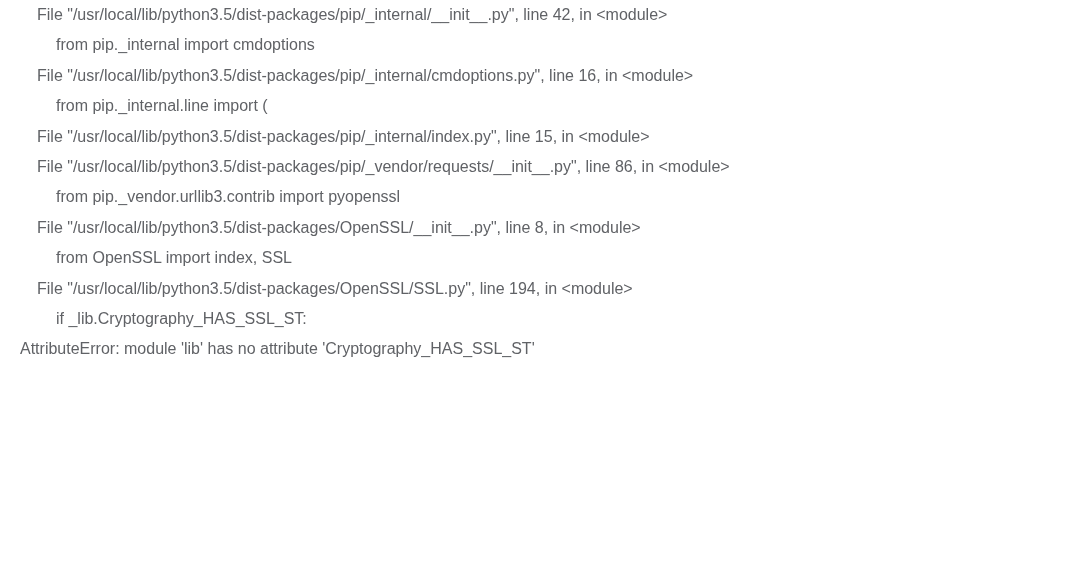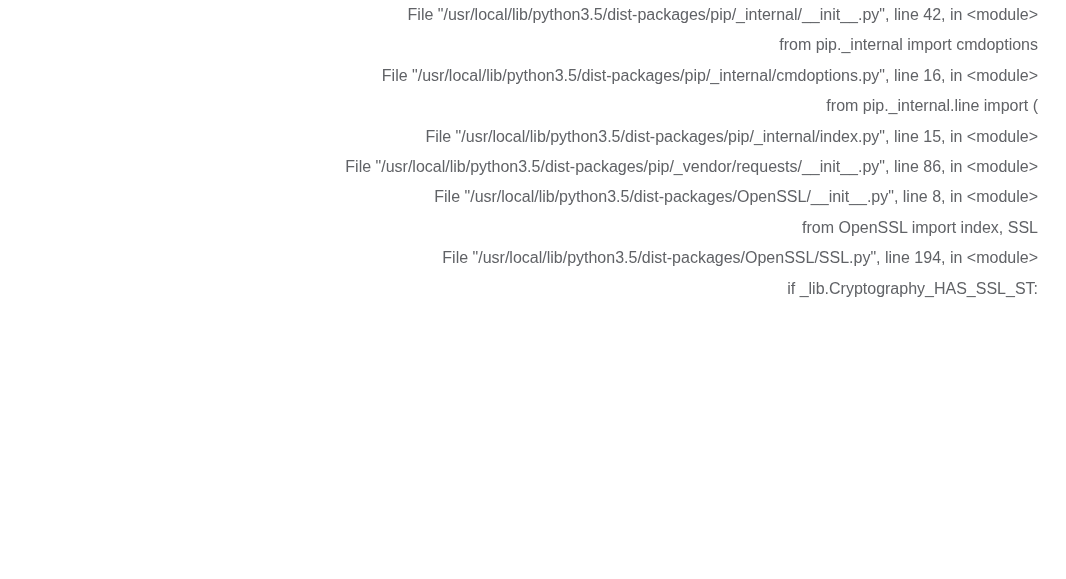--- a/index.html
+++ b/index.html
@@ -6,22 +6,21 @@
     margin: 0;
     padding: 0;
     font-family: Arial, Helvetica, sans-serif;
     font-size: 16px;
     color: #606266;
     background: #ffffff;
     width: 1066px;
     line-height: 1.9;
   }
   .traceback {
-    padding: 0 28px 16px 40px;
-    text-align: right;
+    padding: 0 28px 16px 20px;
   }
   .frame-file {
     padding-left: 17px;
   }
   .frame-code {
     padding-left: 36px;
   }
   .error-line {
     padding-left: 0;
   }
@@ -33,22 +32,24 @@
 
   <div class="frame-file">File "/usr/local/lib/python3.5/dist-packages/pip/_internal/__init__.py", line 42, in &lt;module&gt;</div>
   <div class="frame-code">from pip._internal import cmdoptions</div>
 
   <div class="frame-file">File "/usr/local/lib/python3.5/dist-packages/pip/_internal/cmdoptions.py", line 16, in &lt;module&gt;</div>
   <div class="frame-code">from pip._internal.line import (</div>
 
   <div class="frame-file">File "/usr/local/lib/python3.5/dist-packages/pip/_internal/index.py", line 15, in &lt;module&gt;</div>
 
   <div class="frame-file">File "/usr/local/lib/python3.5/dist-packages/pip/_vendor/requests/__init__.py", line 86, in &lt;module&gt;</div>
+  <div class="frame-code">from pip._vendor.urllib3.contrib import pyopenssl</div>
 
 
   <div class="frame-file">File "/usr/local/lib/python3.5/dist-packages/OpenSSL/__init__.py", line 8, in &lt;module&gt;</div>
   <div class="frame-code">from OpenSSL import index, SSL</div>
 
   <div class="frame-file">File "/usr/local/lib/python3.5/dist-packages/OpenSSL/SSL.py", line 194, in &lt;module&gt;</div>
   <div class="frame-code">if _lib.Cryptography_HAS_SSL_ST:</div>
 
+  <div class="error-line">AttributeError: module 'lib' has no attribute 'Cryptography_HAS_SSL_ST'</div>
 
 </div>
 
 </body></html>

